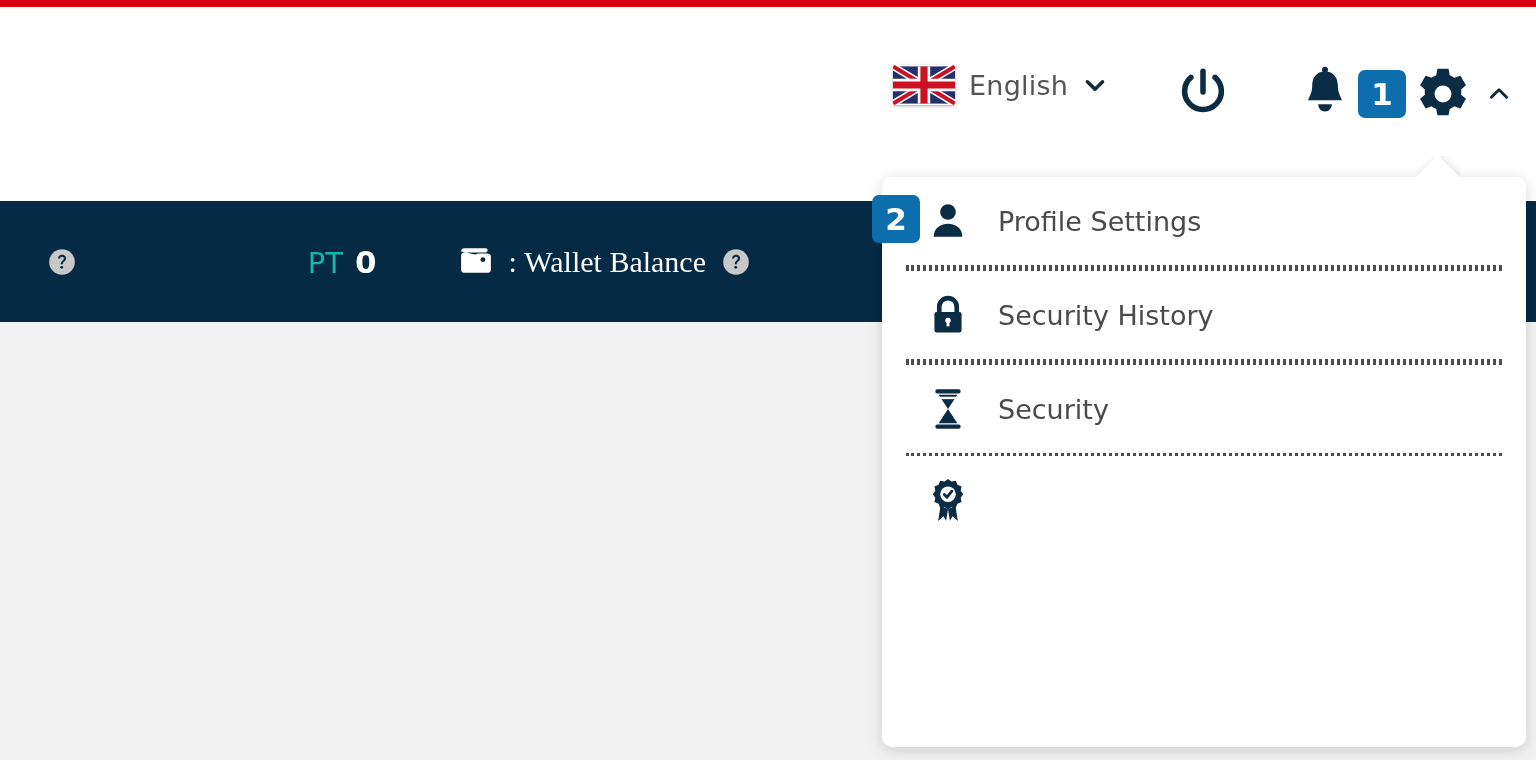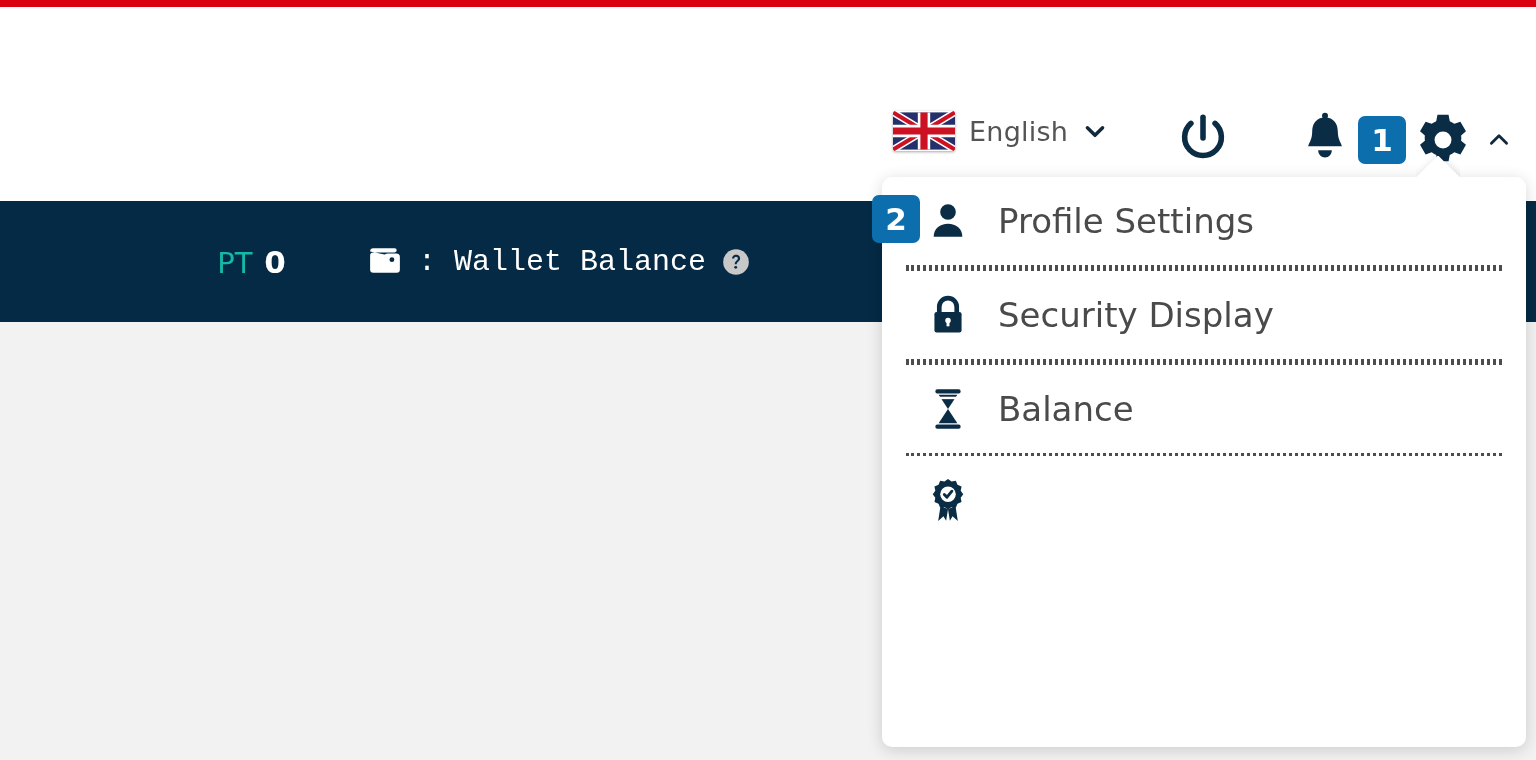--- a/index.html
+++ b/index.html
@@ -34,21 +34,21 @@
     background: #ffffff;
   }
 
   .header-tools {
     position: absolute;
     top: 0;
     right: 24px;
     height: 194px;
     display: flex;
     align-items: flex-start;
-    padding-top: 104px;
+    padding-top: 58px;
     box-sizing: border-box;
     gap: 0;
   }
 
   .lang-group {
     display: flex;
     align-items: center;
     gap: 14px;
     margin-right: 66px;
   }
@@ -155,21 +155,21 @@
 
   .help-ico {
     width: 28px;
     height: 28px;
     flex: 0 0 auto;
   }
 
   .wallet-text {
     color: #ffffff;
     font-size: 30px;
-    font-family: Liberation Mono, monospace;
+    font-family: Liberation Serif, serif;
     white-space: nowrap;
   }
 
   .wallet-ico {
     width: 34px;
     height: 30px;
     flex: 0 0 auto;
   }
 
   .pts-block {
@@ -254,21 +254,21 @@
   .menu-ico {
     width: 44px;
     height: 44px;
     flex: 0 0 44px;
     display: flex;
     align-items: center;
     justify-content: center;
   }
 
   .menu-label {
-    font-size: 34px;
+    font-size: 27px;
     color: #4a4a4a;
     font-family: "DejaVu Sans", "Liberation Sans", sans-serif;
     white-space: nowrap;
   }
 
   .badge-menu {
     position: absolute;
     left: -32px;
     top: 18px;
     z-index: 12;
@@ -381,39 +381,39 @@
 
     <li class="menu-item">
       <span class="menu-ico">
         <svg width="38" height="42" viewBox="0 0 22 26">
           <path d="M5.6 11.4 V7.9 a5.4 5.4 0 0 1 10.8 0 V11.4" fill="none" stroke="#0b2c45" stroke-width="2.9"></path>
           <rect x="2.6" y="11.2" width="16.8" height="12.6" rx="1.4" class="ico-navy"></rect>
           <circle cx="11" cy="16.4" r="1.7" fill="#ffffff"></circle>
           <rect x="10.1" y="16.4" width="1.8" height="3.6" fill="#ffffff"></rect>
         </svg>
       </span>
-      <span class="menu-label">Security Display</span>
+      <span class="menu-label">Security History</span>
     </li>
 
     <li class="menu-sep"></li>
 
 
     <li class="menu-sep"></li>
 
     <li class="menu-item">
       <span class="menu-ico">
         <svg width="36" height="42" viewBox="0 0 20 26">
           <rect x="2.2" y="0.8" width="15.6" height="2.6" rx="1.1" class="ico-navy"></rect>
           <rect x="2.2" y="22.6" width="15.6" height="2.6" rx="1.1" class="ico-navy"></rect>
           <path d="M4.2 4.2 H15.8 L10 13 Z" class="ico-navy"></path>
           <path d="M4.2 21.8 H15.8 L10 13 Z" class="ico-navy"></path>
           <rect x="3.4" y="5.4" width="13.2" height="1.5" fill="#ffffff"></rect>
         </svg>
       </span>
-      <span class="menu-label">Balance</span>
+      <span class="menu-label">Security</span>
     </li>
 
     <li class="menu-sep"></li>
 
     <li class="menu-item">
       <span class="menu-ico">
         <svg width="38" height="44" viewBox="0 0 22 26">
           <path d="M11 0.6 l2.1 1.5 l2.5-0.5 l1.0 2.4 l2.4 1.0 l-0.5 2.5 l1.5 2.1 l-1.5 2.1 l0.5 2.5 l-2.4 1.0 l-1.0 2.4 l-2.5-0.5 L11 18.6 l-2.1-1.5 l-2.5 0.5 l-1.0-2.4 l-2.4-1.0 l0.5-2.5 L2 9.6 l1.5-2.1 L3 5.0 l2.4-1.0 l1.0-2.4 l2.5 0.5 Z" class="ico-navy"></path>
           <circle cx="11" cy="9.6" r="4.6" fill="#ffffff"></circle>
           <path d="M8.8 9.7 L10.4 11.3 L13.3 7.8" fill="none" stroke="#0b2c45" stroke-width="1.7" stroke-linecap="round" stroke-linejoin="round"></path>

